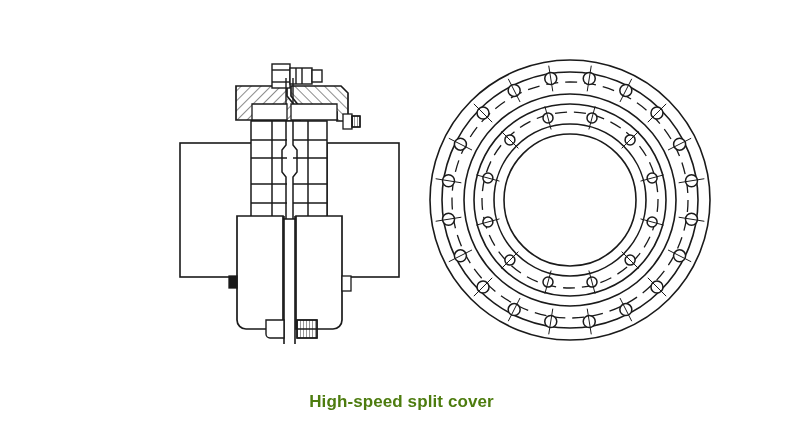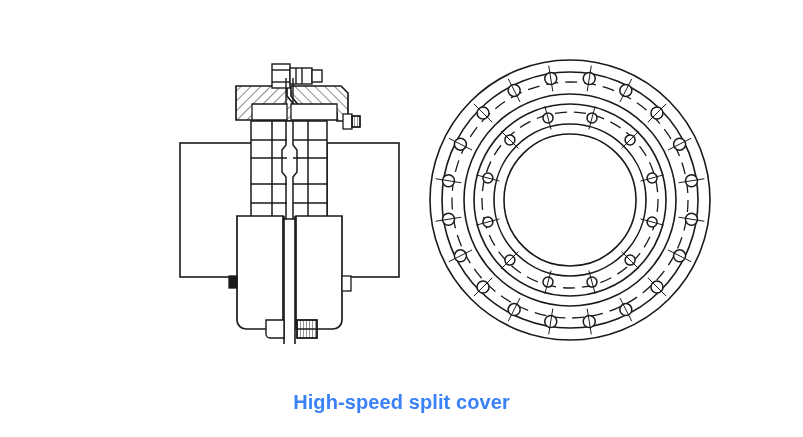--- a/index.html
+++ b/index.html
@@ -31,23 +31,23 @@
   }
   .caption-wrap {
     position: absolute;
     left: 0;
     top: 392px;
     width: 803px;
     text-align: center;
   }
   .caption-text {
     font-family: "Liberation Sans", sans-serif;
-    font-size: 20px;
+    font-size: 17px;
     font-weight: bold;
-    color: #3b82f6;
+    color: #4d7c0f;
     letter-spacing: 0.1px;
     line-height: 20px;
     white-space: nowrap;
   }
 </style>
 </head>
 <body>
 
 <div id="figure-root">
 

